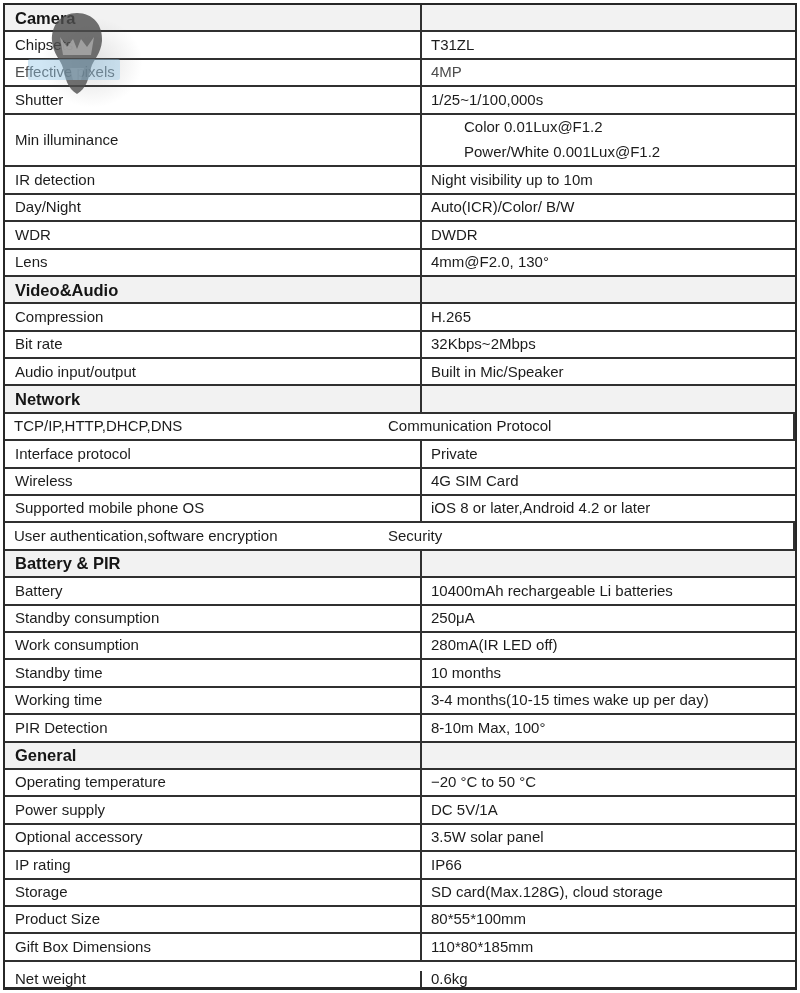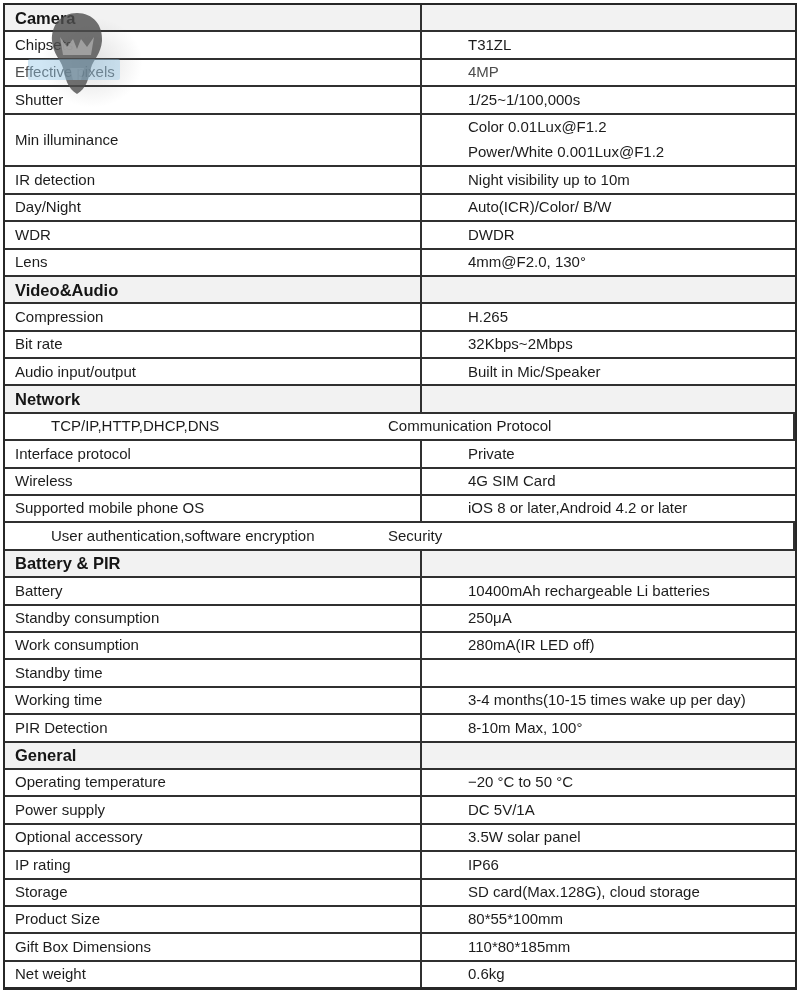--- a/index.html
+++ b/index.html
@@ -27,42 +27,41 @@
     display: flex;
     flex-direction: column;
     background: #ffffff;
   }
   .row {
     flex: 1 1 0;
     min-height: 0;
     display: flex;
     border-bottom: 2px solid #303030;
   }
-  .row:last-child { border-bottom: none; }
-  .row--tall { flex: 2 1 0; }
+  .row:last-child { border-bottom: none; align-items: flex-end; }
+  .row--tall { flex: 2 1 0; gap: 33px; }
   .row--header { background: #f2f2f2; }
   .cell {
     box-sizing: border-box;
     display: flex;
     align-items: center;
     overflow: hidden;
     font-size: 15px;
     line-height: 1.1;
     white-space: nowrap;
   }
   .cell.left {
     width: 417px;
     flex: none;
     border-right: 2px solid #303030;
     padding-left: 10px;
   }
   .cell.right {
     flex: 1;
     padding-left: 9px;
-    margin-left: 37px;
   }
   .row--header .cell.left {
     font-weight: bold;
     font-size: 16.5px;
     color: #161616;
   }
   .row--faded .cell { color: #4c4c4c; }
   .cell.multiline {
     flex-direction: column;
     align-items: stretch;
@@ -204,20 +203,21 @@
   <div class="row">
     <div class="cell left">Standby consumption</div>
     <div class="cell right">250μA</div>
   </div>
   <div class="row">
     <div class="cell left">Work consumption</div>
     <div class="cell right">280mA(IR LED off)</div>
   </div>
   <div class="row">
     <div class="cell left">Standby time</div>
+    <div class="cell right">10 months</div>
   </div>
   <div class="row">
     <div class="cell left">Working time</div>
     <div class="cell right">3-4 months(10-15 times wake up per day)</div>
   </div>
   <div class="row">
     <div class="cell left">PIR Detection</div>
     <div class="cell right">8-10m Max, 100°</div>
   </div>
 

